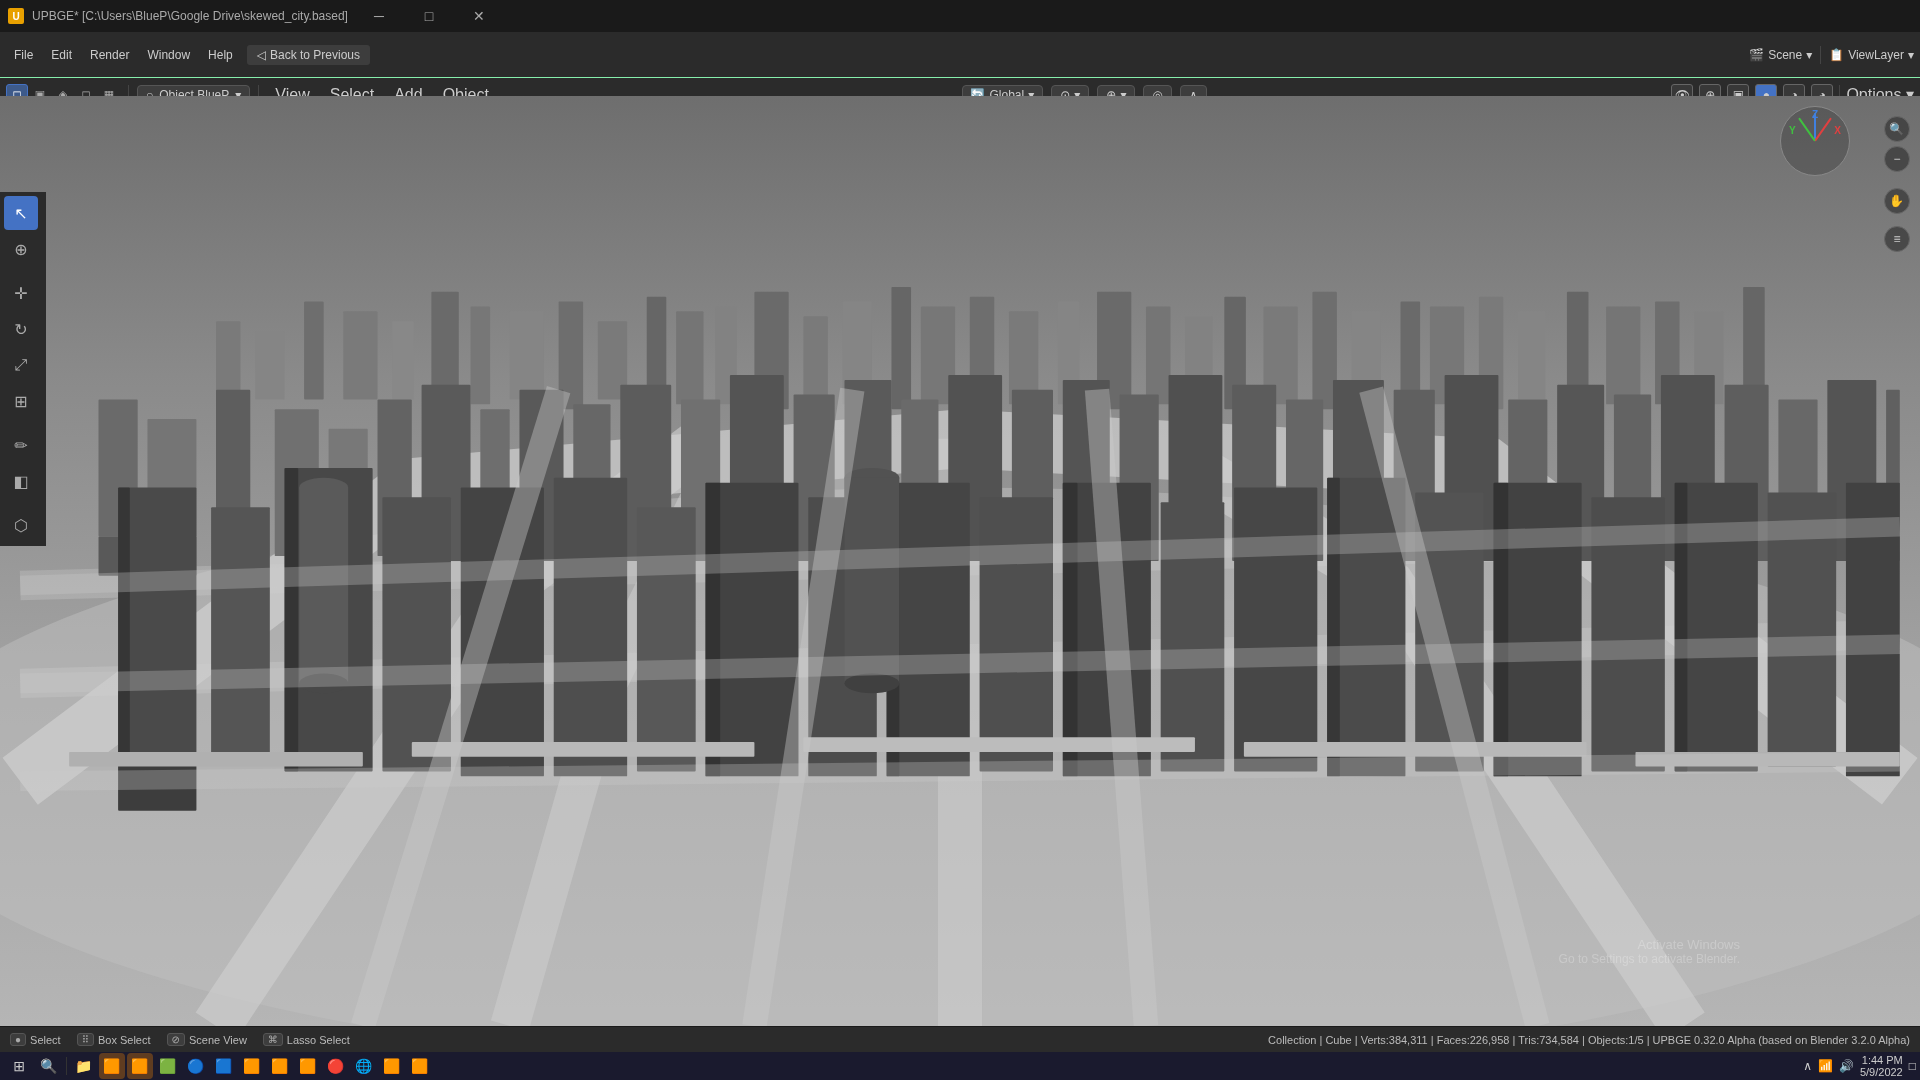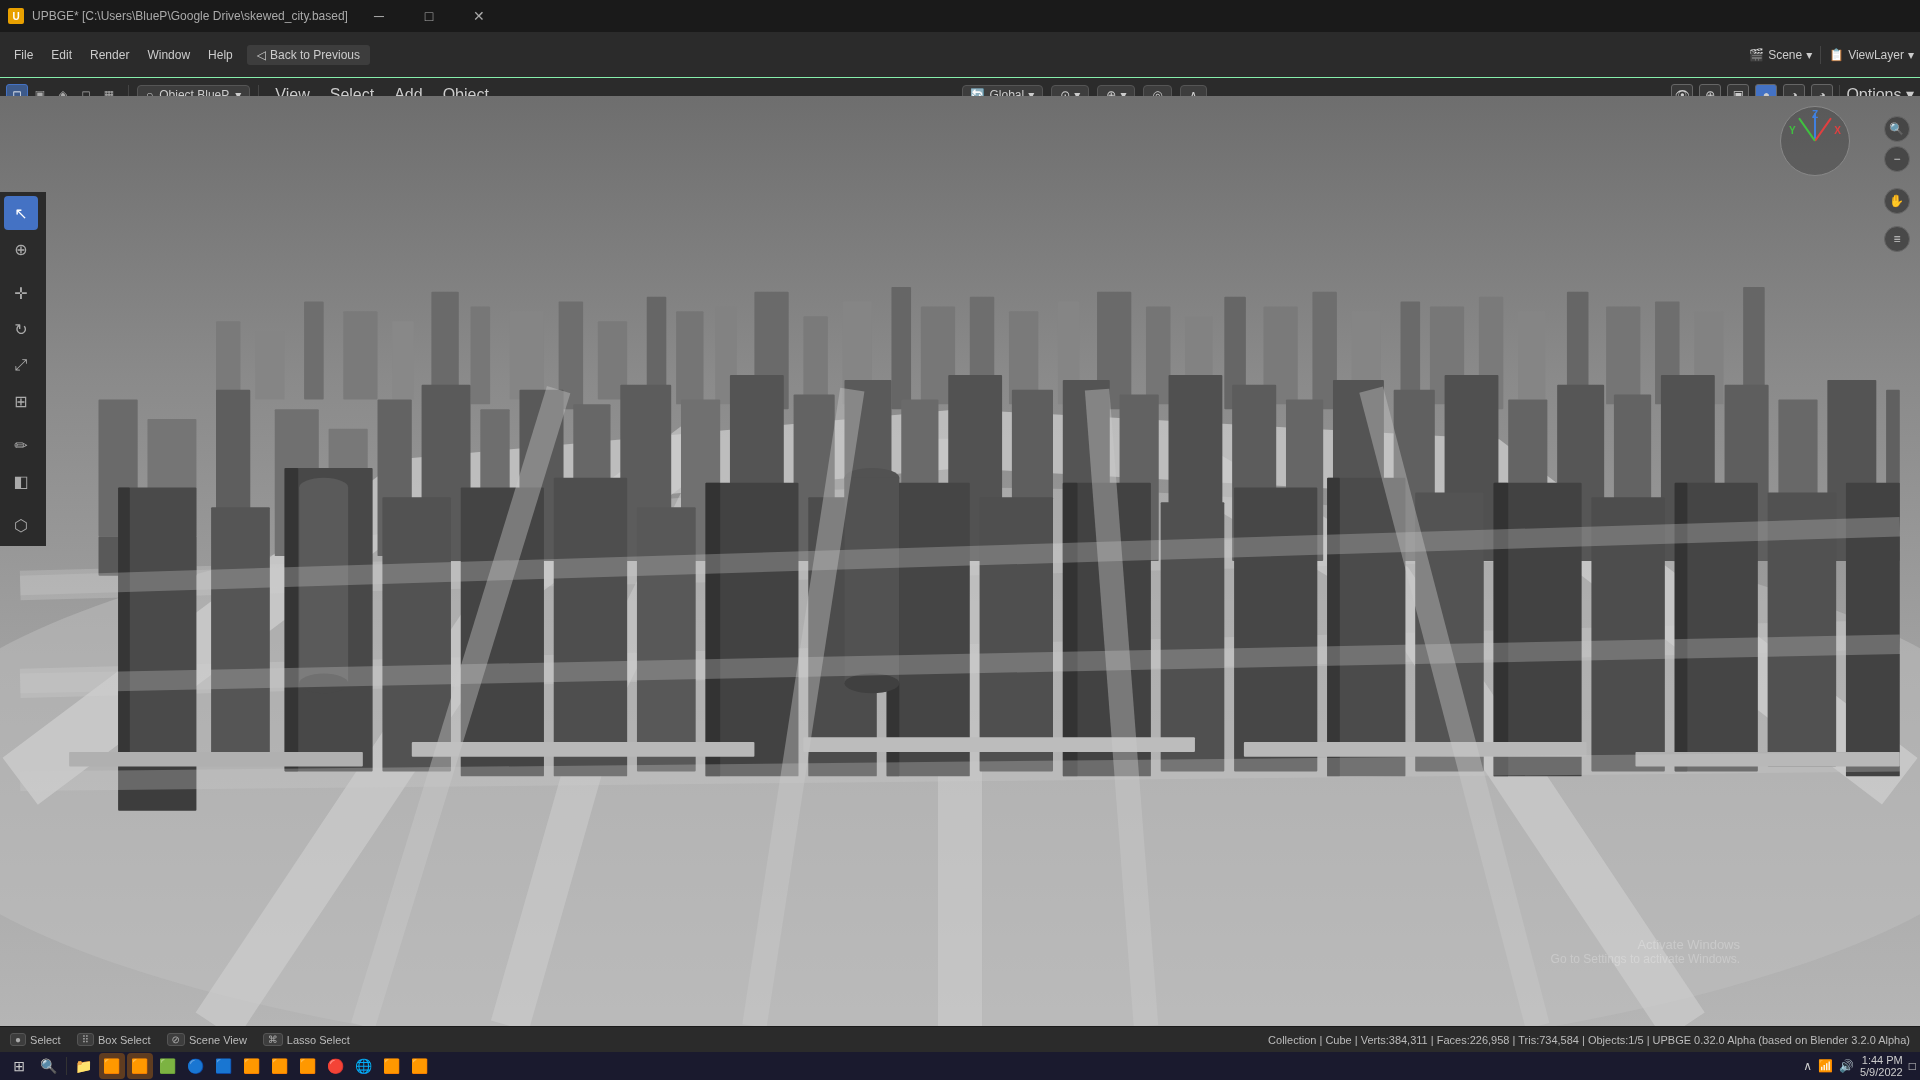--- a/index.html
+++ b/index.html
@@ -545,21 +545,21 @@
       <line x1="750" y1="950" x2="850" y2="300" stroke="#cccccc" stroke-width="25" opacity="0.4"></line>
       <line x1="1150" y1="950" x2="1100" y2="300" stroke="#cccccc" stroke-width="25" opacity="0.4"></line>
       <line x1="1550" y1="950" x2="1380" y2="300" stroke="#cccccc" stroke-width="25" opacity="0.4"></line>
       <line x1="0" y1="500" x2="1920" y2="440" stroke="#cccccc" stroke-width="20" opacity="0.3"></line>
       <line x1="0" y1="600" x2="1920" y2="560" stroke="#cccccc" stroke-width="20" opacity="0.3"></line>
       <line x1="0" y1="700" x2="1920" y2="680" stroke="#cccccc" stroke-width="20" opacity="0.3"></line>
     </svg>
 
     <div id="activate-windows">
       <div class="aw-title">Activate Windows</div>
-      <div class="aw-sub">Go to Settings to activate Windows.</div>
+      <div class="aw-sub">Go to Settings to activate Blender.</div>
     </div>
 
     <div id="gizmo-overlay">
       <div class="gizmo-circle">
         <span class="axis-label label-z">Z</span>
         <span class="axis-label label-x">X</span>
         <span class="axis-label label-y">Y</span>
         <div class="gizmo-axis axis-z"></div>
         <div class="gizmo-axis axis-x"></div>
         <div class="gizmo-axis axis-y"></div>

